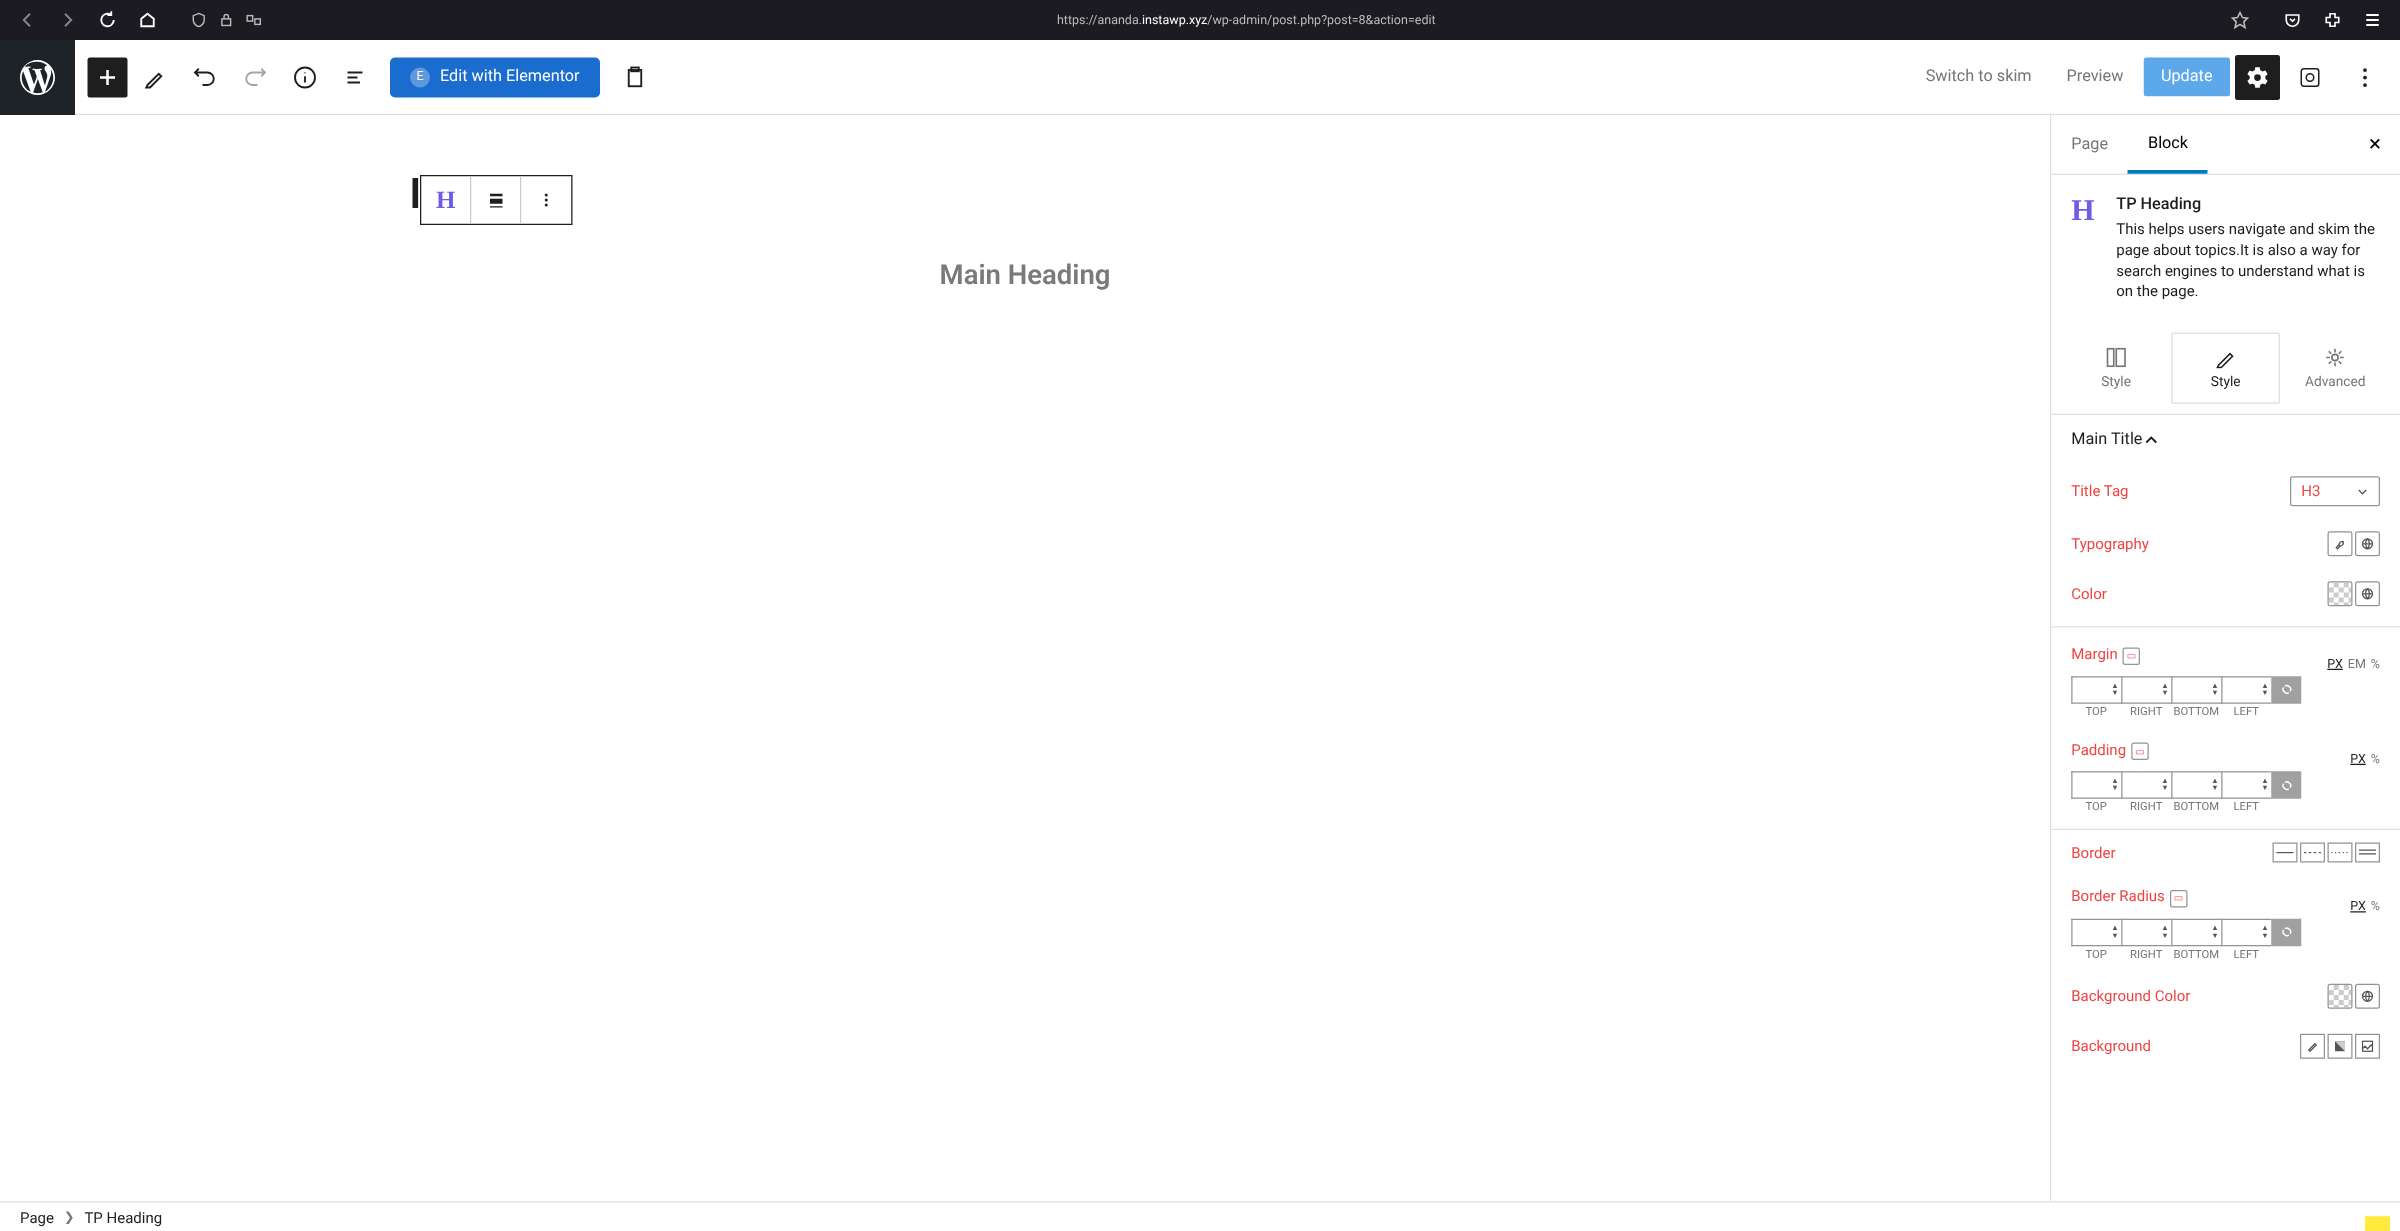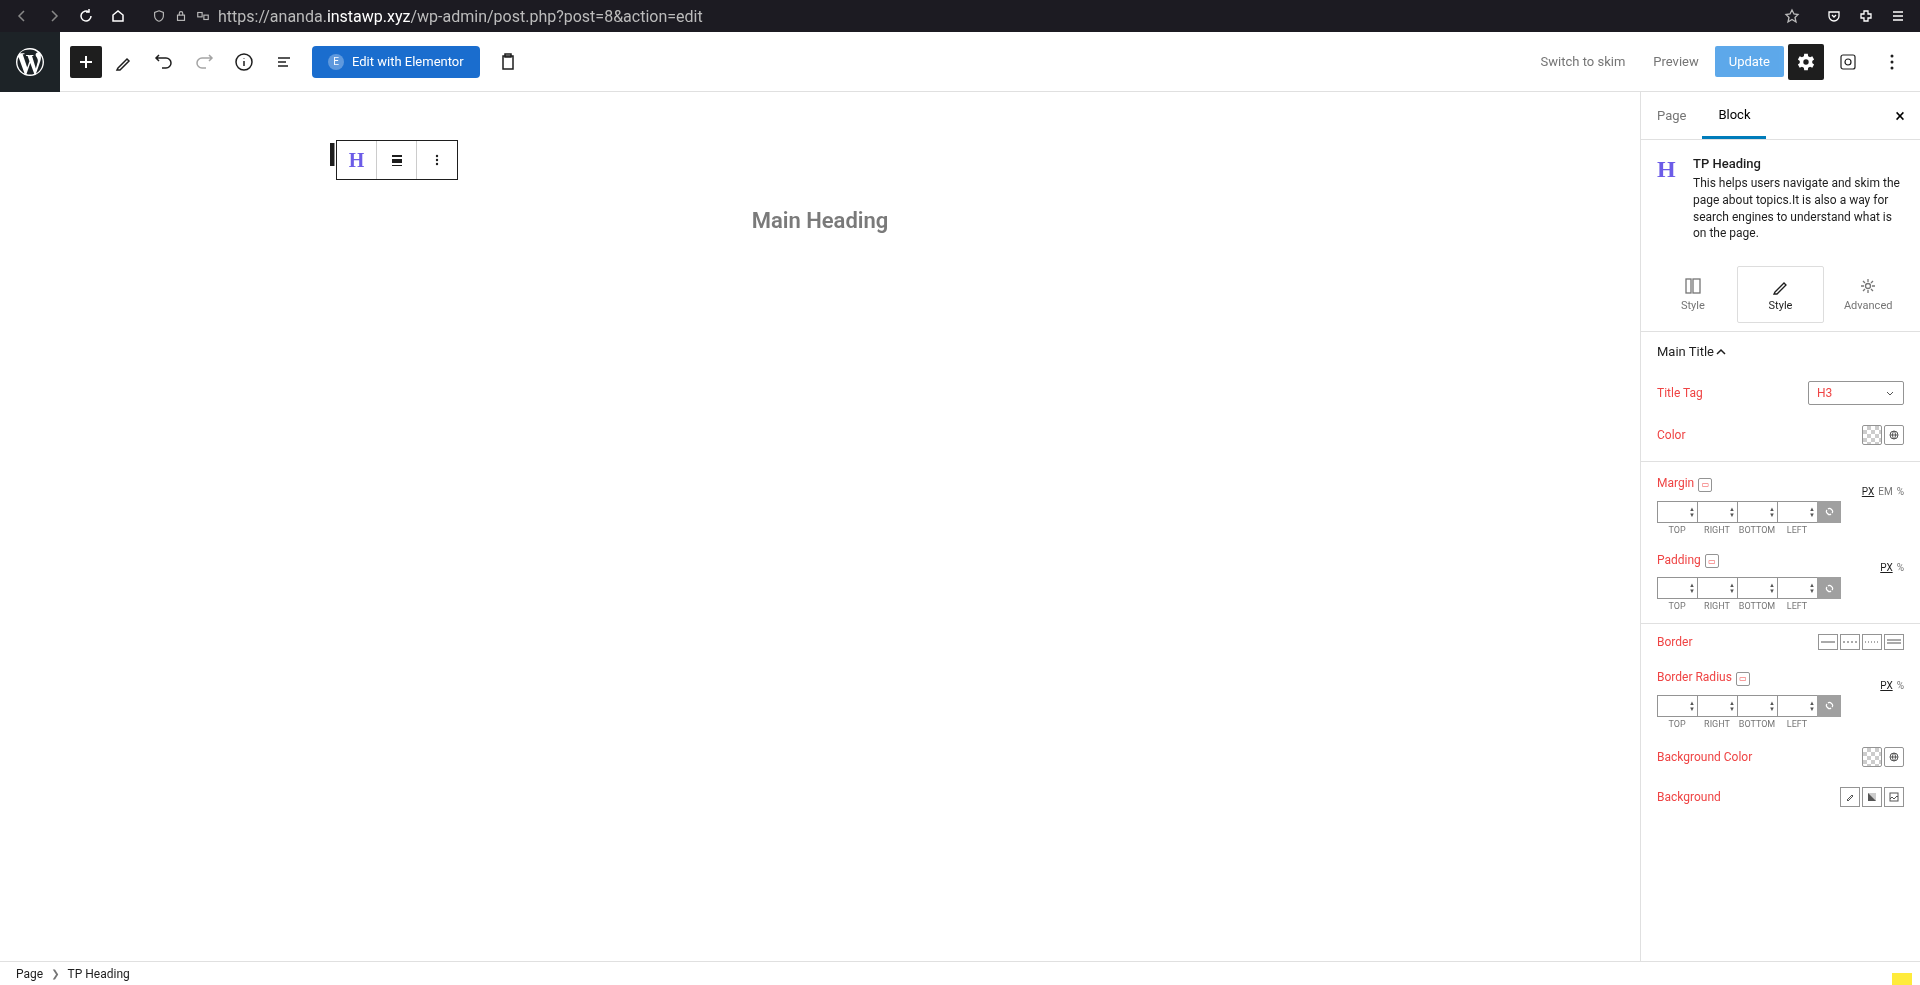--- a/index.html
+++ b/index.html
@@ -4,21 +4,21 @@
 <style>
   * { box-sizing: border-box; margin: 0; padding: 0; font-family: -apple-system, BlinkMacSystemFont, "Segoe UI", Roboto, sans-serif; }
   body { width: 1920px; height: 985px; overflow: hidden; background: #fff; display: flex; flex-direction: column; }
   
   
   .browser-chrome { background: #1c1b22; height: 32px; display: flex; align-items: center; padding: 0 8px; gap: 4px; }
   .nav-btn { width: 28px; height: 28px; display: flex; align-items: center; justify-content: center; color: #888; cursor: pointer; }
   .nav-btn.enabled { color: #fff; }
   .url-bar { flex: 1; height: 28px; display: flex; align-items: center; padding: 0 8px; margin: 0 8px; border-radius: 4px; color: #ccc; font-size: 13px; gap: 8px; }
   .url-icons { display: flex; gap: 8px; color: #bbb; }
-  .url-text { flex: 1; color: #bbb; font-size: 16px; }
+  .url-text { flex: 1; color: #bbb; font-size: 10px; text-align: center; }
   .url-text .domain { color: #fff; }
   .right-icons { display: flex; gap: 4px; color: #bbb; }
   
   
   .wp-toolbar { height: 60px; background: #fff; border-bottom: 1px solid #e0e0e0; display: flex; align-items: center; padding: 0 8px; }
   .wp-logo { width: 60px; height: 60px; background: #1d2327; display: flex; align-items: center; justify-content: center; margin-right: 8px; margin-left: -8px; }
   .wp-logo svg { width: 28px; height: 28px; fill: #fff; }
   .toolbar-btn { width: 36px; height: 36px; display: flex; align-items: center; justify-content: center; border-radius: 2px; cursor: pointer; color: #1e1e1e; margin: 0 2px; }
   .toolbar-btn.add { background: #1e1e1e; color: #fff; width: 32px; height: 32px; }
   .elementor-btn { background: #1a6dce; color: #fff; border: none; padding: 8px 16px; border-radius: 4px; font-size: 13px; display: flex; align-items: center; gap: 8px; cursor: pointer; margin: 0 8px; }
@@ -49,21 +49,21 @@
   .block-info-text { flex: 1; }
   .block-name { font-size: 13px; font-weight: 500; color: #1e1e1e; }
   .block-desc { font-size: 12px; color: #1e1e1e; margin-top: 4px; line-height: 1.4; }
   .panel-tabs { display: flex; padding: 8px; gap: 0; }
   .panel-tab { flex: 1; padding: 10px 4px; text-align: center; font-size: 11px; color: #757575; cursor: pointer; border: 1px solid transparent; }
   .panel-tab.active { border: 1px solid #ddd; border-radius: 2px; color: #1e1e1e; }
   .panel-tab-icon { display: block; margin: 0 auto 4px; }
   .section-header { padding: 12px 16px; font-size: 13px; color: #1e1e1e; display: flex; justify-content: flex-start; align-items: center; cursor: pointer; border-top: 1px solid #e0e0e0; }
   .control-row { padding: 10px 16px; display: flex; justify-content: space-between; align-items: center; font-size: 12px; color: #ef4444; }
   .control-row.bordered { border-bottom: 1px solid #e0e0e0; padding-bottom: 16px; margin-bottom: 4px; }
-  .select-box { border: 1px solid #949494; padding: 4px 8px; font-size: 12px; width: 96px; display: flex; justify-content: space-between; align-items: center; border-radius: 2px; }
+  .select-box { border: 1px solid #949494; padding: 4px 8px; font-size: 12px; width: 72px; display: flex; justify-content: space-between; align-items: center; border-radius: 2px; }
   .icon-btns { display: flex; gap: 2px; }
   .icon-btn { width: 20px; height: 20px; border: 1px solid #949494; display: flex; align-items: center; justify-content: center; cursor: pointer; font-size: 10px; color: #555; border-radius: 2px; }
   .icon-btn.checker { background-image: repeating-conic-gradient(#ccc 0% 25%, #fff 0% 50%); background-size: 8px 8px; }
   .unit-row { display: flex; gap: 4px; font-size: 10px; color: #757575; justify-content: flex-end; padding: 0 16px; margin-top:-6px; }
   .unit-row .active { color: #1e1e1e; text-decoration: underline; }
   .dim-inputs { display: flex; padding: 4px 16px 2px; gap: 0; }
   .dim-input { width: 40px; height: 22px; border: 1px solid #949494; border-right: none; display: flex; align-items: center; justify-content: flex-end; padding-right: 2px; position: relative; }
   .dim-input .spinner { display: flex; flex-direction: column; font-size: 6px; line-height: 6px; color: #555; }
   .link-btn { width: 24px; height: 22px; background: #a0a0a0; display: flex; align-items: center; justify-content: center; color: #fff; cursor: pointer; font-size: 11px; }
   .dim-labels { display: flex; padding: 0 16px 8px; gap: 0; font-size: 9px; color: #757575; }
@@ -292,20 +292,37 @@
       </div>
     <div class="control-row">
       <span>Title Tag</span>
       <div class="select-box">
           <span>H3</span>
           <svg width="10" height="10" viewBox="0 0 10 10" stroke="#555" fill="none">
             <path d="M2 4 L5 7 L8 4"></path>
           </svg>
         </div>
     </div>
+    <div class="control-row">
+      <span>Typography</span>
+      <div class="icon-btns">
+          <div class="icon-btn">
+            <svg width="10" height="10" viewBox="0 0 10 10" stroke="#555" fill="none">
+              <path d="M7 3a2 2 0 01-3 3L2 8l1 1 2-2a2 2 0 013-3z"></path>
+            </svg>
+          </div>
+          <div class="icon-btn">
+            <svg width="10" height="10" viewBox="0 0 10 10" stroke="#555" fill="none">
+              <circle cx="5" cy="5" r="4"></circle>
+              <line x1="1" y1="5" x2="9" y2="5"></line>
+              <path d="M5 1 C7 3 7 7 5 9 M5 1 C3 3 3 7 5 9"></path>
+            </svg>
+          </div>
+        </div>
+    </div>
     <div class="control-row bordered">
       <span>Color</span>
       <div class="icon-btns">
           <div class="icon-btn checker"></div>
           <div class="icon-btn">
             <svg width="10" height="10" viewBox="0 0 10 10" stroke="#555" fill="none">
               <circle cx="5" cy="5" r="4"></circle>
               <line x1="1" y1="5" x2="9" y2="5"></line>
               <path d="M5 1 C7 3 7 7 5 9 M5 1 C3 3 3 7 5 9"></path>
             </svg>

